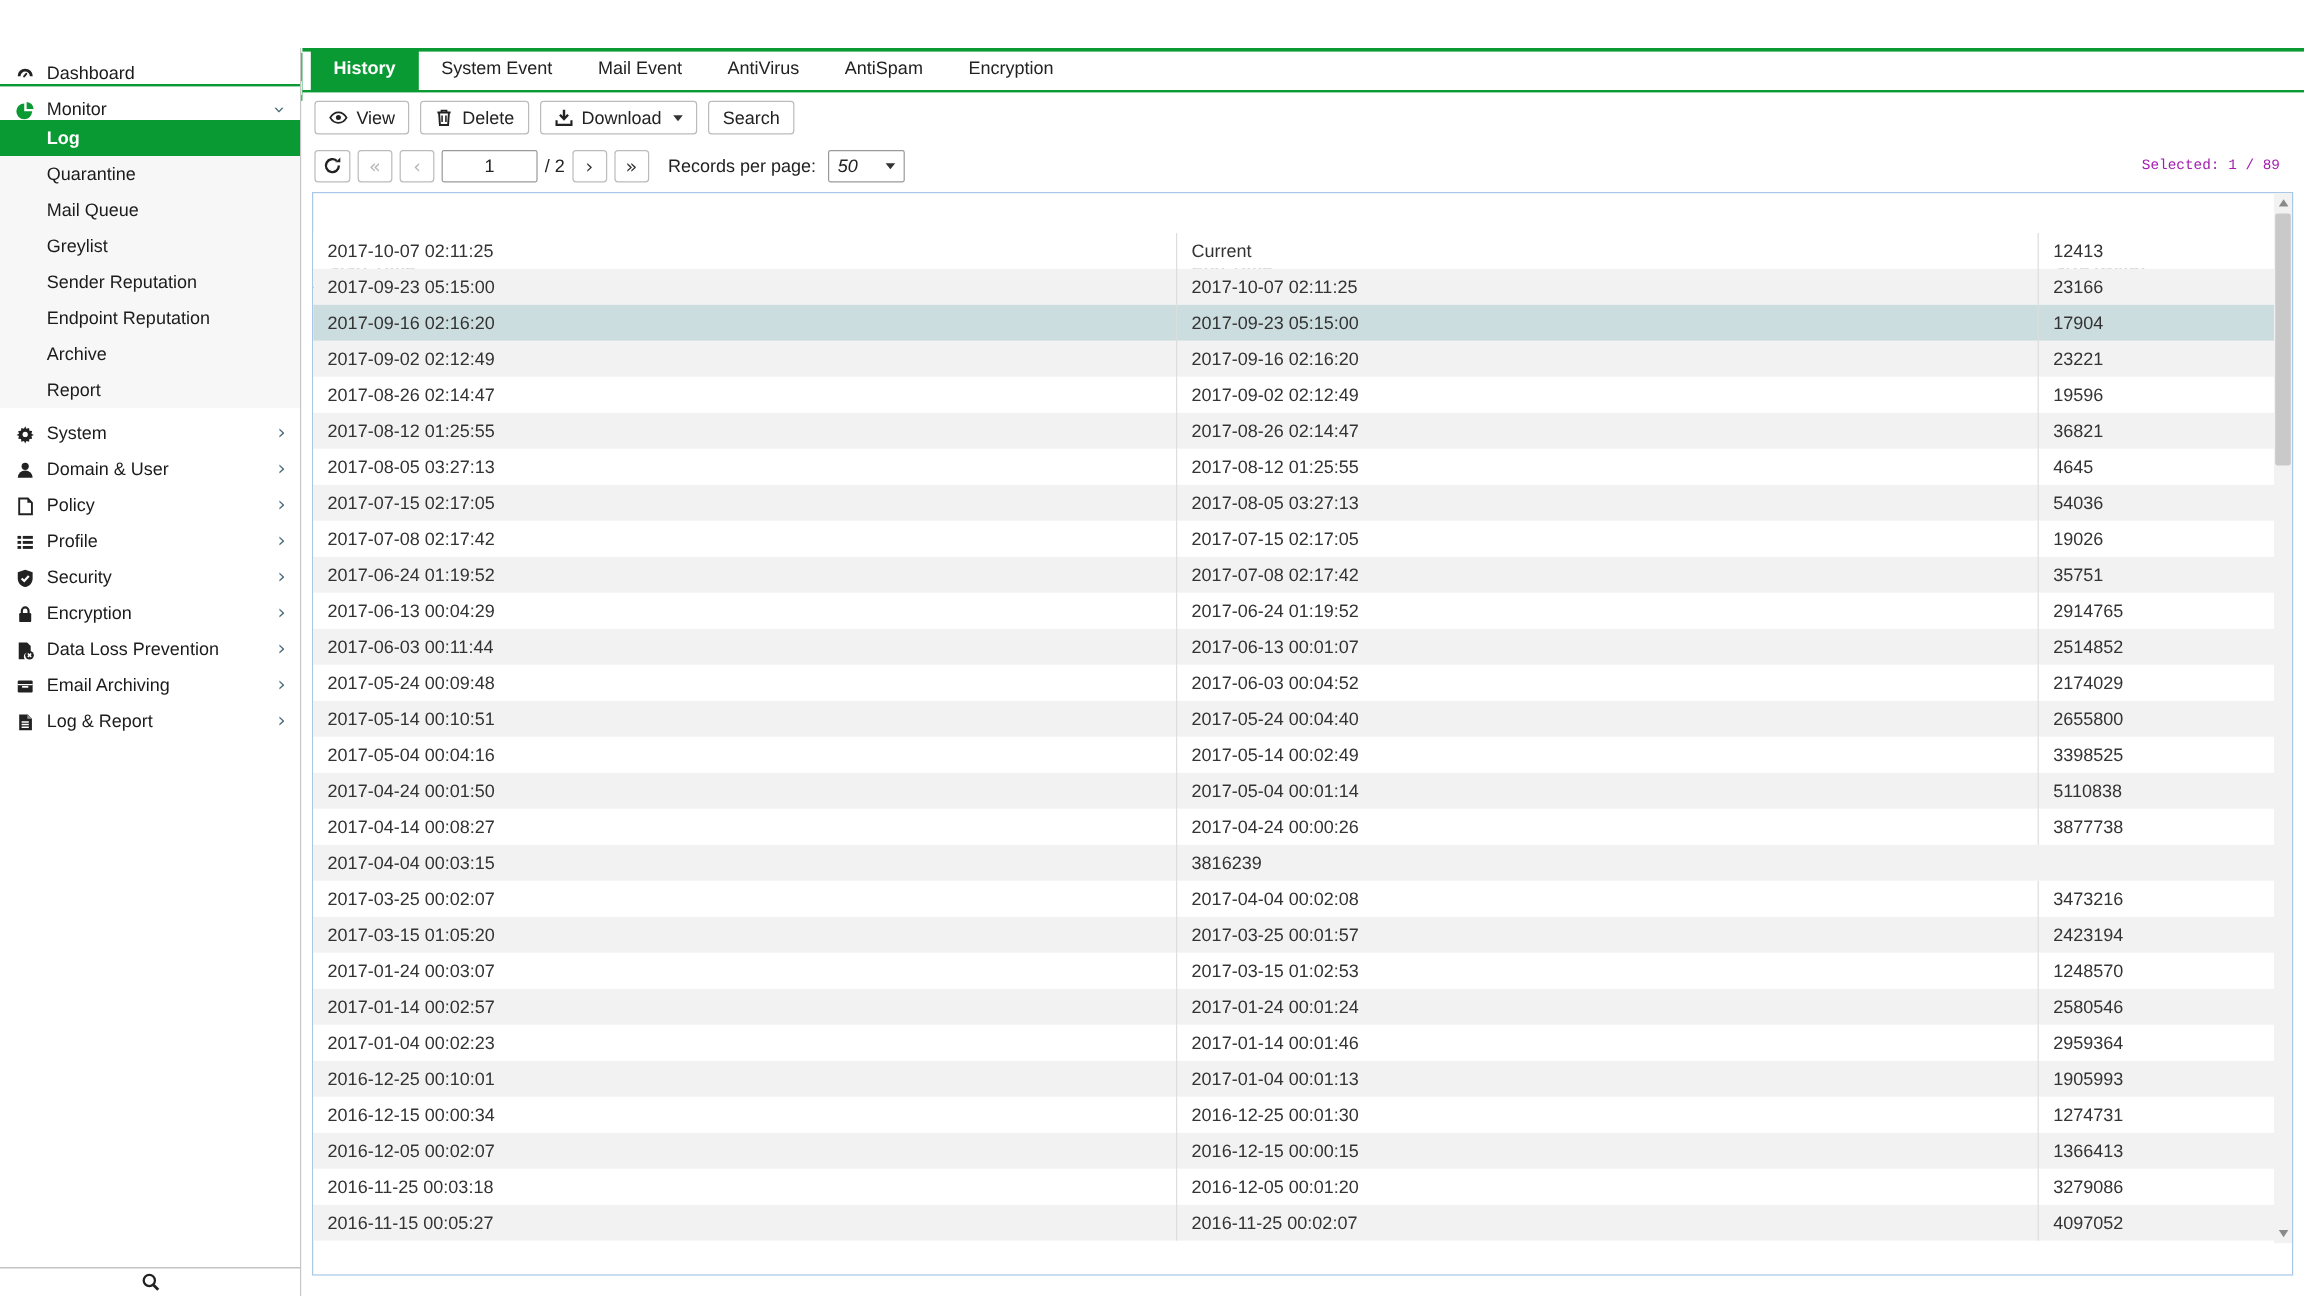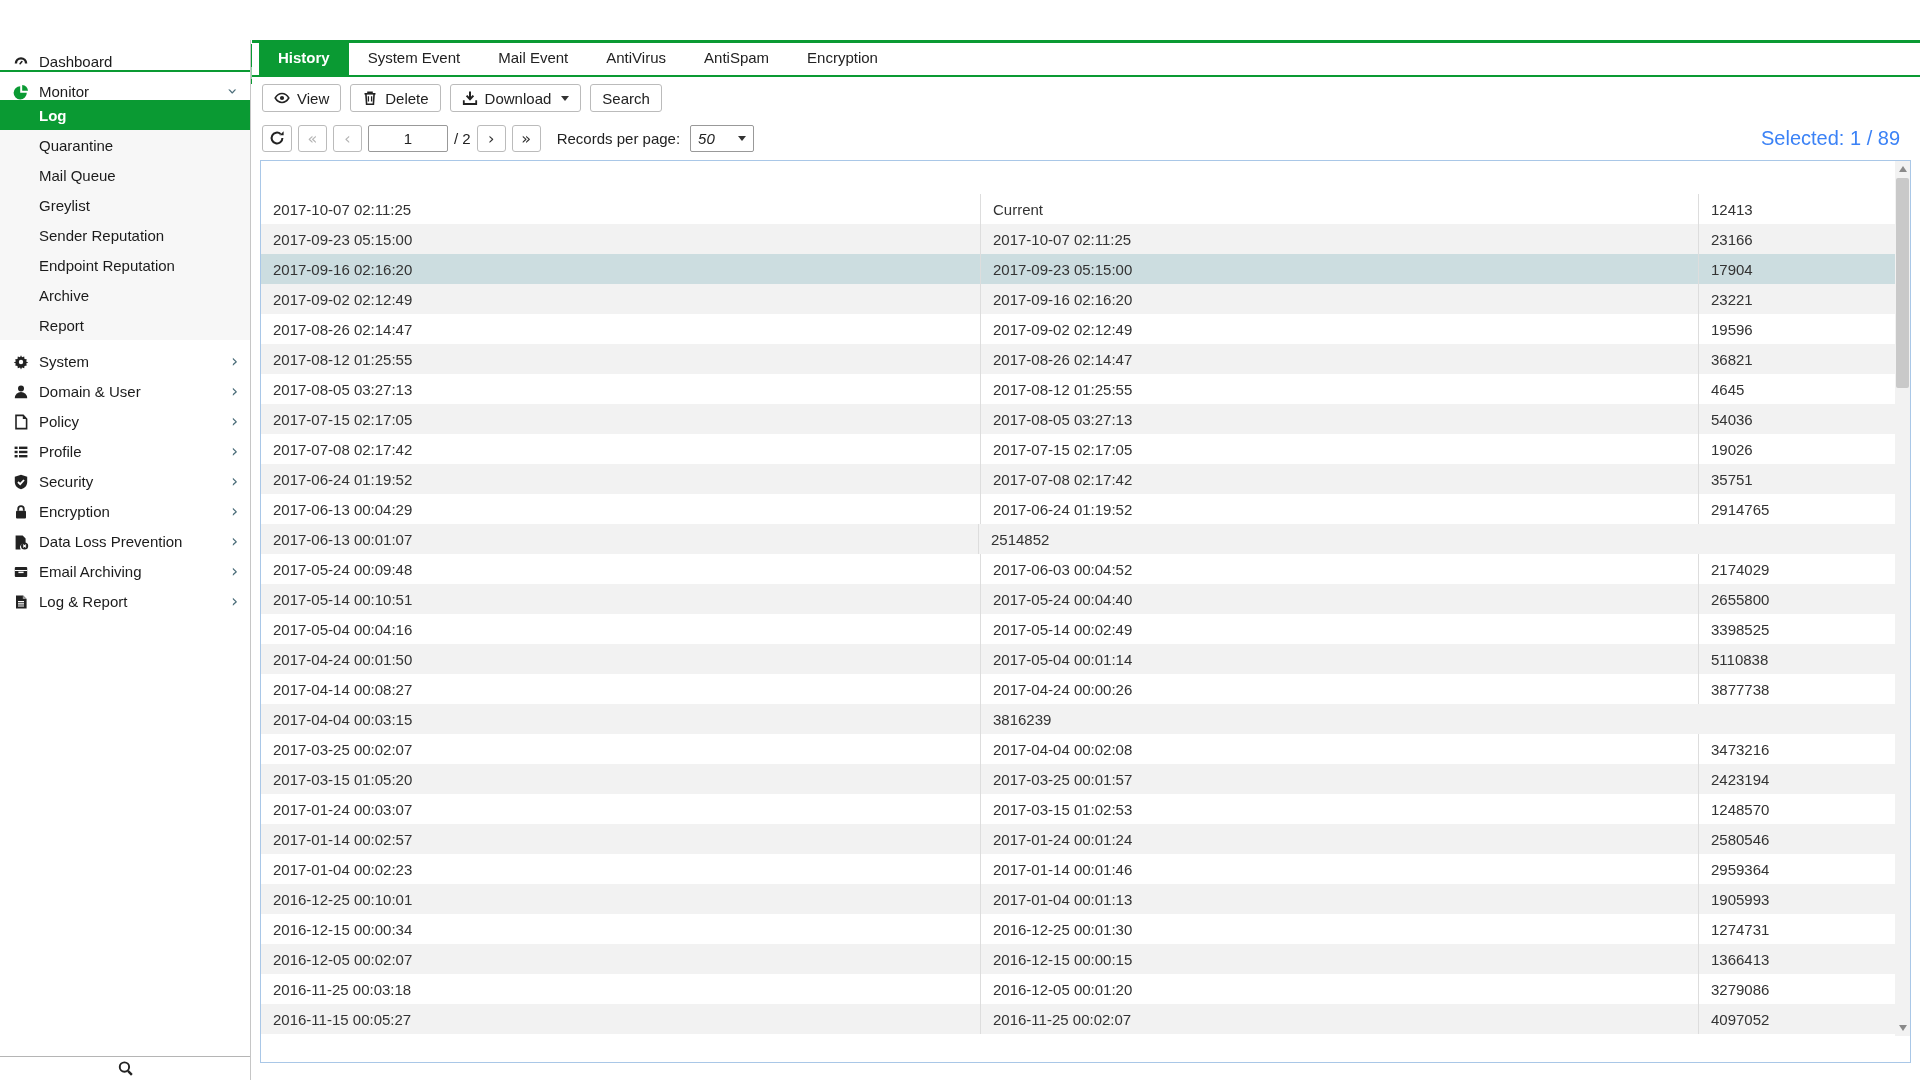--- a/index.html
+++ b/index.html
@@ -60,21 +60,21 @@
   .pbtn { height:27px; min-width:29px; border:1px solid #bbb; border-radius:3px; background:#fff;
     display:flex; align-items:center; justify-content:center; font-size:16px; color:#333; cursor:pointer;
     font-family:"DejaVu Sans",sans-serif; padding:0 6px; }
   .pbtn.disabled { color:#b5b5b5; cursor:default; }
   .pbtn svg { width:16px; height:16px; }
   .page-input { width:80px; height:27px; border:1px solid #999; border-radius:2px;
     text-align:center; font-size:15px; color:#222; font-family:inherit; }
   .rpp-label { margin-left:10px; }
   .select-box { width:64px; height:27px; border:1px solid #999; border-radius:2px; margin-left:4px;
     display:flex; align-items:center; justify-content:space-between; padding:0 7px; cursor:pointer; font-size:15px;font-style:italic; }
-  .selected-count { margin-left:auto; margin-right:20px; font-size:20px; color:#3b82f6; }
+  .selected-count { margin-left:auto; margin-right:20px; font-size:12px; color:#a21caf;font-family:Liberation Mono, monospace; }
 
   
   .grid-wrap { position:absolute; left:8px; top:120px; width:1651px; height:903px;
     border:1px solid #a9c7e7; background:#fff; }
   .thead { display:flex; height:33px; border-bottom:1px solid #737373;margin-top:46px; }
   .th { font-size:15px; font-weight:700; color:#222; display:flex; align-items:center;
     padding-left:12px; border-right:1px solid #ccc; cursor:pointer; }
   .c1 { width:720px; } .c2 { width:718px; } .c3 { width:196px; border-right:none !important; }
   .tbody { position:absolute; left:0; top:33px; width:1634px; height:840px; overflow:hidden; }
   .trow { display:flex; height:30px; background:#fff; cursor:pointer; }
@@ -372,20 +372,21 @@
           <div class="td c1">2017-06-24 01:19:52</div>
           <div class="td c2">2017-07-08 02:17:42</div>
           <div class="td c3">35751</div>
         </div>
         <div class="trow">
           <div class="td c1">2017-06-13 00:04:29</div>
           <div class="td c2">2017-06-24 01:19:52</div>
           <div class="td c3">2914765</div>
         </div>
         <div class="trow alt">
+          <div class="td c1">2017-06-03 00:11:44</div>
           <div class="td c2">2017-06-13 00:01:07</div>
           <div class="td c3">2514852</div>
         </div>
         <div class="trow">
           <div class="td c1">2017-05-24 00:09:48</div>
           <div class="td c2">2017-06-03 00:04:52</div>
           <div class="td c3">2174029</div>
         </div>
         <div class="trow alt">
           <div class="td c1">2017-05-14 00:10:51</div>

